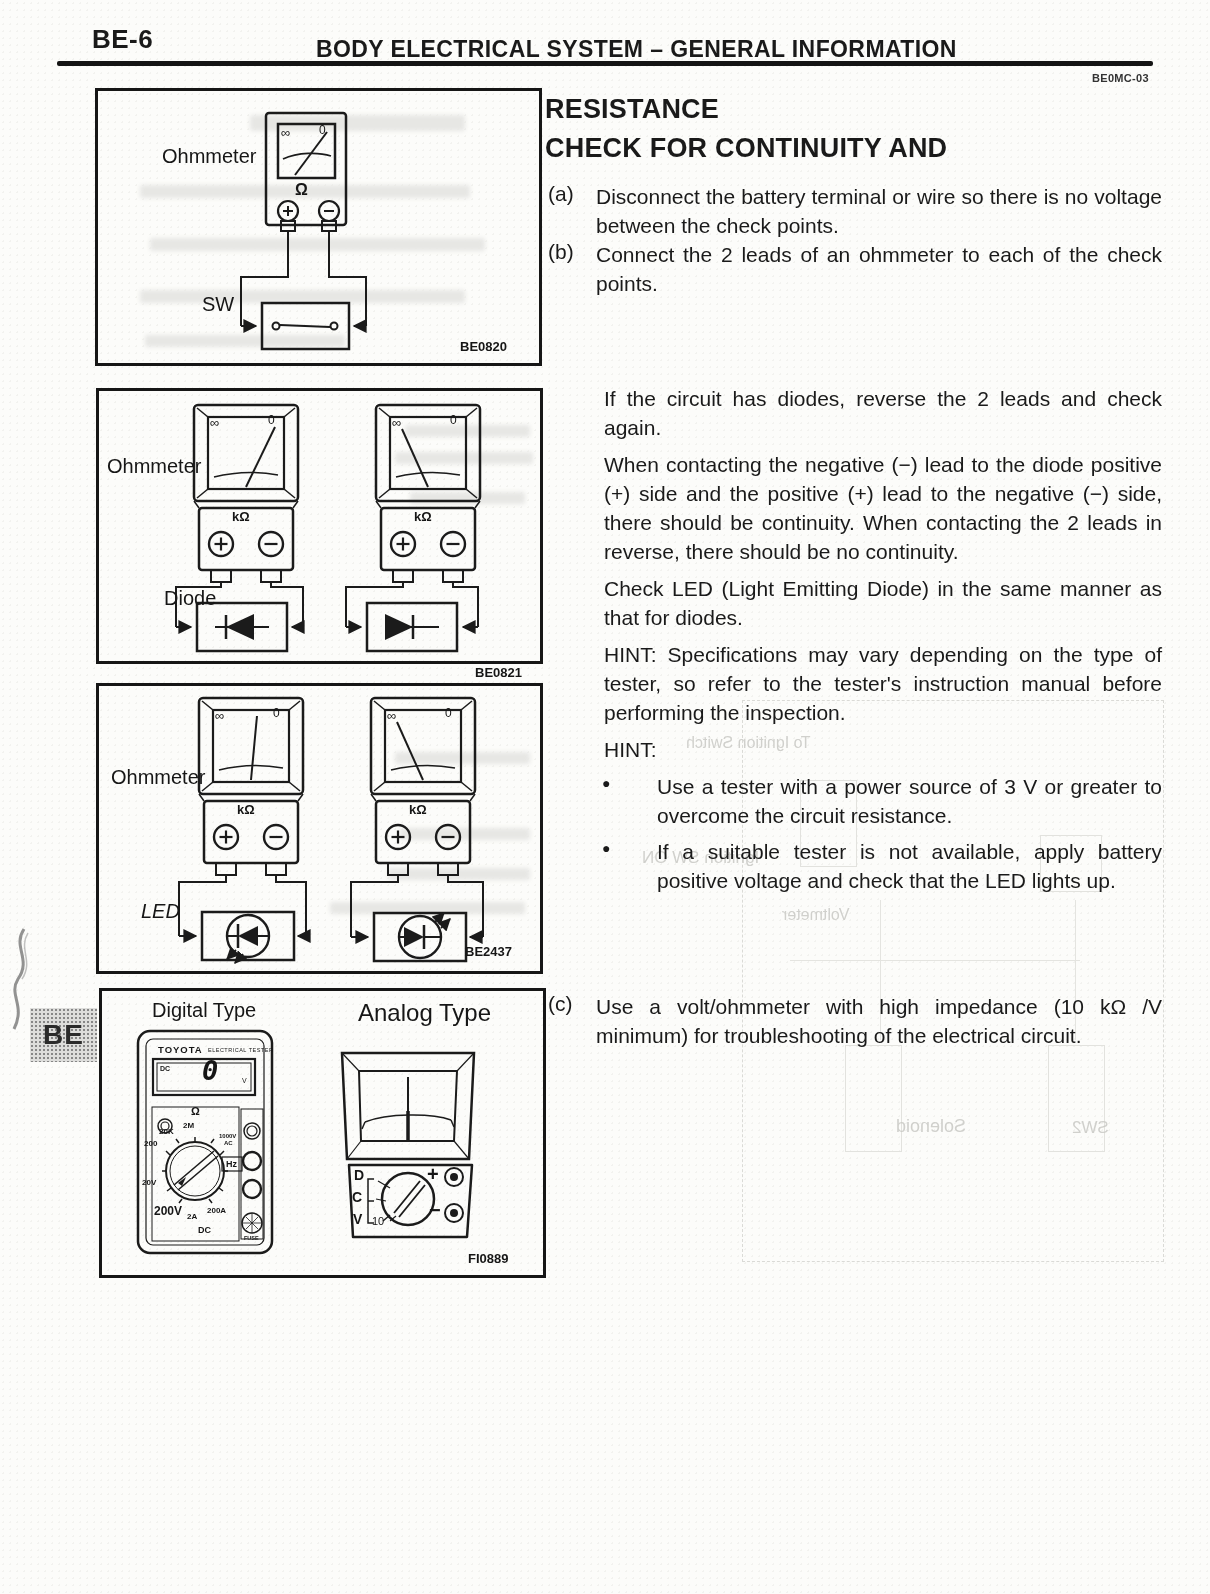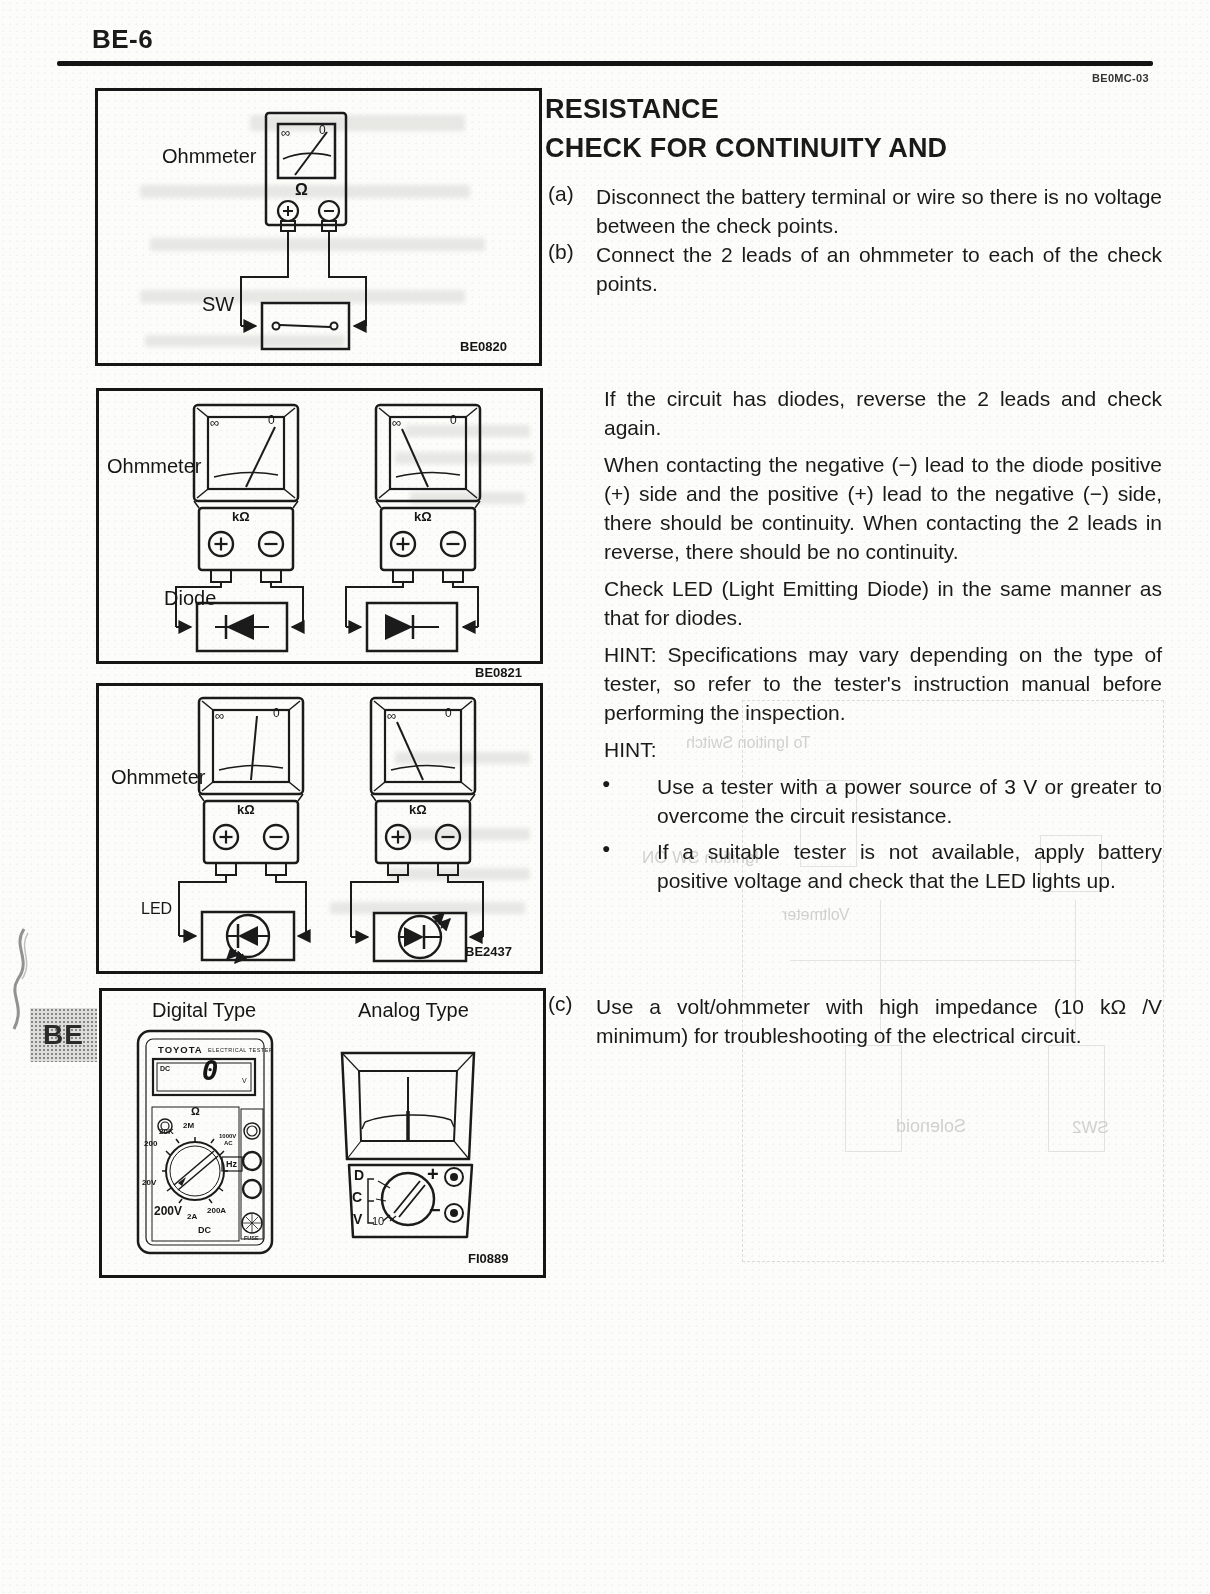--- a/index.html
+++ b/index.html
@@ -74,20 +74,21 @@
   <div class="ghostline" style="left:1075px;top:900px;width:1px;height:140px;"></div>
   <div class="ghostline" style="left:790px;top:960px;width:290px;height:1px;"></div>
 
   <span class="ghostword" style="left:686px;top:734px;font-size:16px;">To Ignition Switch</span>
   <span class="ghostword" style="left:642px;top:848px;font-size:17px;">Ignition SW ON</span>
   <span class="ghostword" style="left:782px;top:906px;font-size:16px;">Voltmeter</span>
   <span class="ghostword" style="left:896px;top:1116px;font-size:18px;">Solenoid</span>
   <span class="ghostword" style="left:1072px;top:1118px;font-size:17px;">SW2</span>
 
   <span class="abs pgnum" style="left:92px;top:24px;">BE-6</span>
+  <span class="abs hdr-title" style="left:316px;top:36px;">BODY ELECTRICAL SYSTEM – GENERAL INFORMATION</span>
   <div class="abs hdr-rule" style="left:57px;top:61px;width:1096px;height:5px;"></div>
   <span class="abs doccode" style="left:1092px;top:72px;">BE0MC-03</span>
 
   <svg class="abs" style="left:2px;top:925px;" width="40" height="110" viewBox="0 0 40 110">
     <path d="M22,4 C10,22 30,34 16,54 C6,70 24,80 12,104" stroke="#777" stroke-width="3" fill="none" opacity=".8"></path>
     <path d="M26,8 C16,24 32,36 20,54" stroke="#999" stroke-width="1.5" fill="none" opacity=".6"></path>
   </svg>
 
   <div class="betab">BE</div>
 
@@ -267,21 +268,21 @@
         <circle cx="321" cy="251" r="21" fill="none" stroke-width="2.4"></circle>
         <line x1="300" y1="251" x2="305" y2="251" stroke-width="2"></line>
         <line x1="325" y1="251" x2="342" y2="251" stroke-width="2"></line>
         <polygon points="305,241 305,261 325,251" fill="#1b1b1b" stroke="none"></polygon>
         <line x1="325" y1="239" x2="325" y2="263" stroke-width="2.5"></line>
         <line x1="336" y1="236" x2="345" y2="227" stroke-width="1.8" marker-end="url(#arr3)"></line>
         <line x1="342" y1="242" x2="351" y2="233" stroke-width="1.8" marker-end="url(#arr3)"></line>
       </g>
     </svg>
     <span class="lbl" style="left:12px;top:80px;font-size:20px;">Ohmmeter</span>
-    <span class="lbl" style="left:42px;top:214px;font-size:16px;">LED</span>
+    <span class="lbl" style="left:42px;top:214px;font-size:20px;font-style:italic;">LED</span>
     <span class="msym" style="left:116px;top:22px;font-size:13px;">∞</span>
     <span class="msym" style="left:174px;top:20px;font-size:12px;">0</span>
     <span class="msym" style="left:138px;top:116px;font-size:13px;font-weight:700;">kΩ</span>
     <span class="msym" style="left:288px;top:22px;font-size:13px;">∞</span>
     <span class="msym" style="left:346px;top:20px;font-size:12px;">0</span>
     <span class="msym" style="left:310px;top:116px;font-size:13px;font-weight:700;">kΩ</span>
     <span class="code" style="left:366px;top:258px;">BE2437</span>
   </div>
 
   <div class="fig" style="left:99px;top:988px;width:441px;height:284px;">
@@ -330,21 +331,21 @@
         <line x1="276" y1="190" x2="288" y2="197" stroke-width="1.2"></line>
         <line x1="274" y1="208" x2="284" y2="210" stroke-width="1.2"></line>
         <line x1="288" y1="230" x2="294" y2="225" stroke-width="1.2"></line>
         <circle cx="352" cy="186" r="9" stroke-width="2"></circle>
         <circle cx="352" cy="186" r="4" fill="#1b1b1b" stroke="none"></circle>
         <circle cx="352" cy="222" r="9" stroke-width="2"></circle>
         <circle cx="352" cy="222" r="4" fill="#1b1b1b" stroke="none"></circle>
       </g>
     </svg>
     <span class="lbl" style="left:50px;top:8px;font-size:20px;">Digital Type</span>
-    <span class="lbl" style="left:256px;top:8px;font-size:20px;">Analog Type</span>
+    <span class="lbl" style="left:256px;top:8px;font-size:24px;">Analog Type</span>
     <span class="lbl" style="left:56px;top:53px;font-size:9.5px;font-weight:700;letter-spacing:1px;">TOYOTA</span>
     <span class="lbl" style="left:106px;top:56px;font-size:5.5px;letter-spacing:.5px;">ELECTRICAL TESTER</span>
     <span class="lbl" style="left:58px;top:74px;font-size:7px;font-weight:700;">DC</span>
     <span class="lbl" style="left:100px;top:64px;font-size:27px;font-weight:700;font-style:italic;font-family:'DejaVu Sans Mono',monospace;">0</span>
     <span class="lbl" style="left:140px;top:86px;font-size:7px;">V</span>
     <span class="lbl" style="left:89px;top:114px;font-size:11px;font-weight:700;">Ω</span>
     <span class="lbl" style="left:81px;top:130px;font-size:8px;font-weight:700;">2M</span>
     <span class="lbl" style="left:57px;top:136px;font-size:8px;font-weight:700;">20K</span>
     <span class="lbl" style="left:42px;top:148px;font-size:8px;font-weight:700;">200</span>
     <span class="lbl" style="left:40px;top:187px;font-size:8px;font-weight:700;">20V</span>

